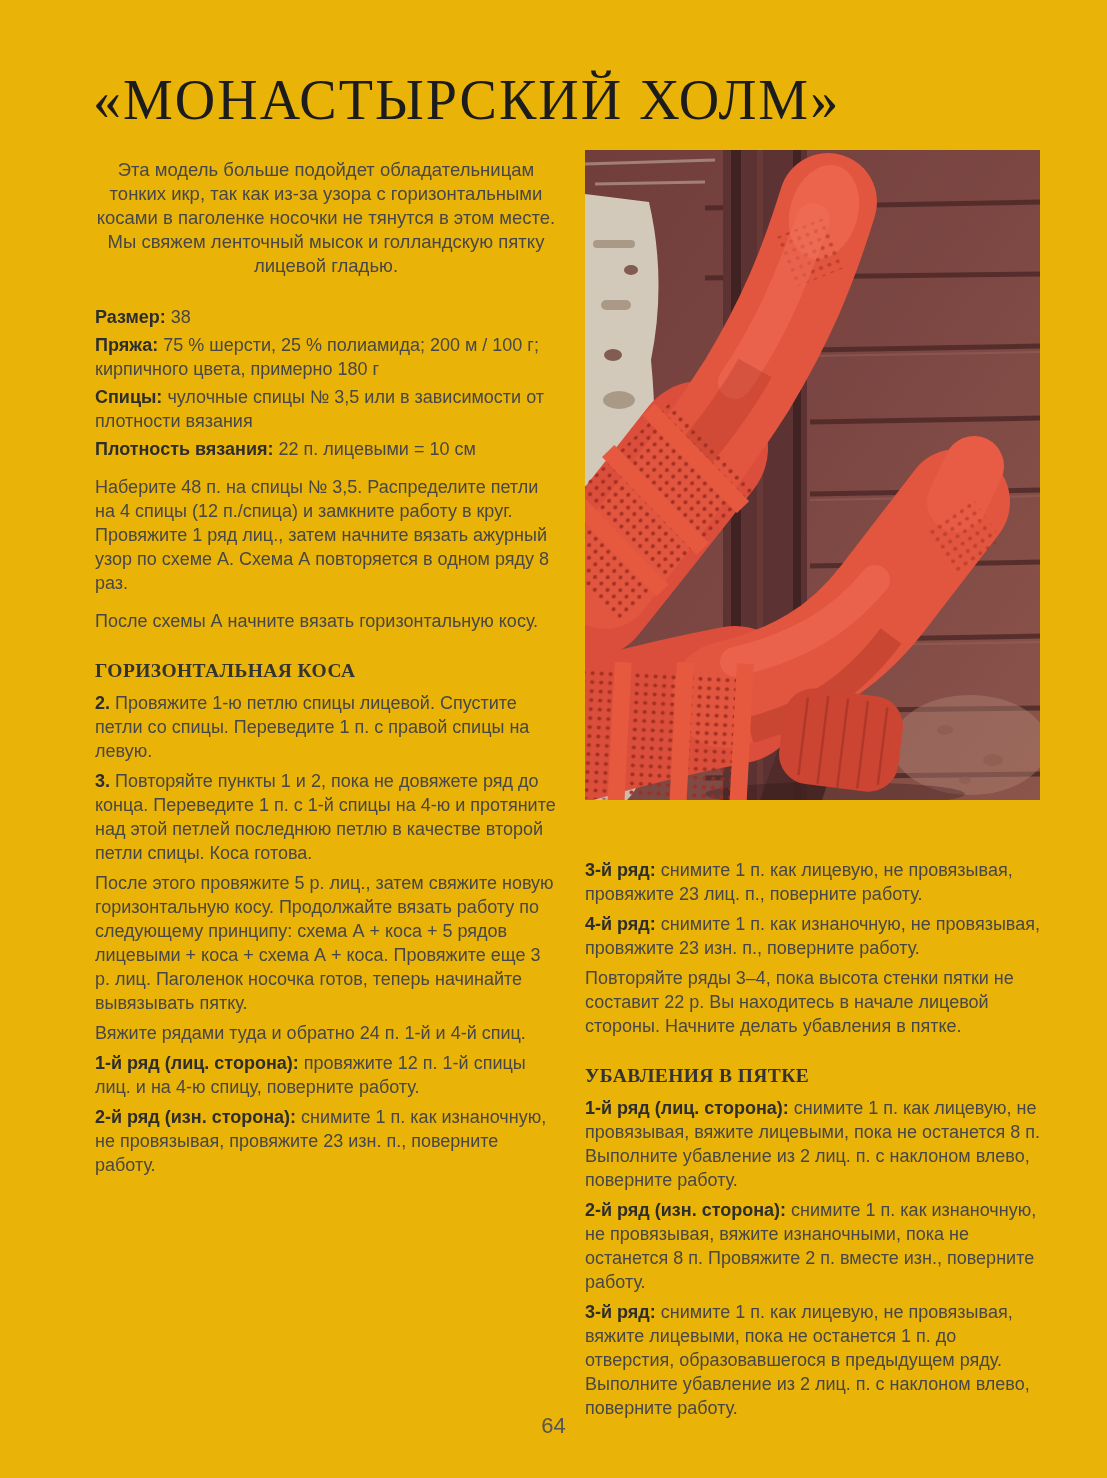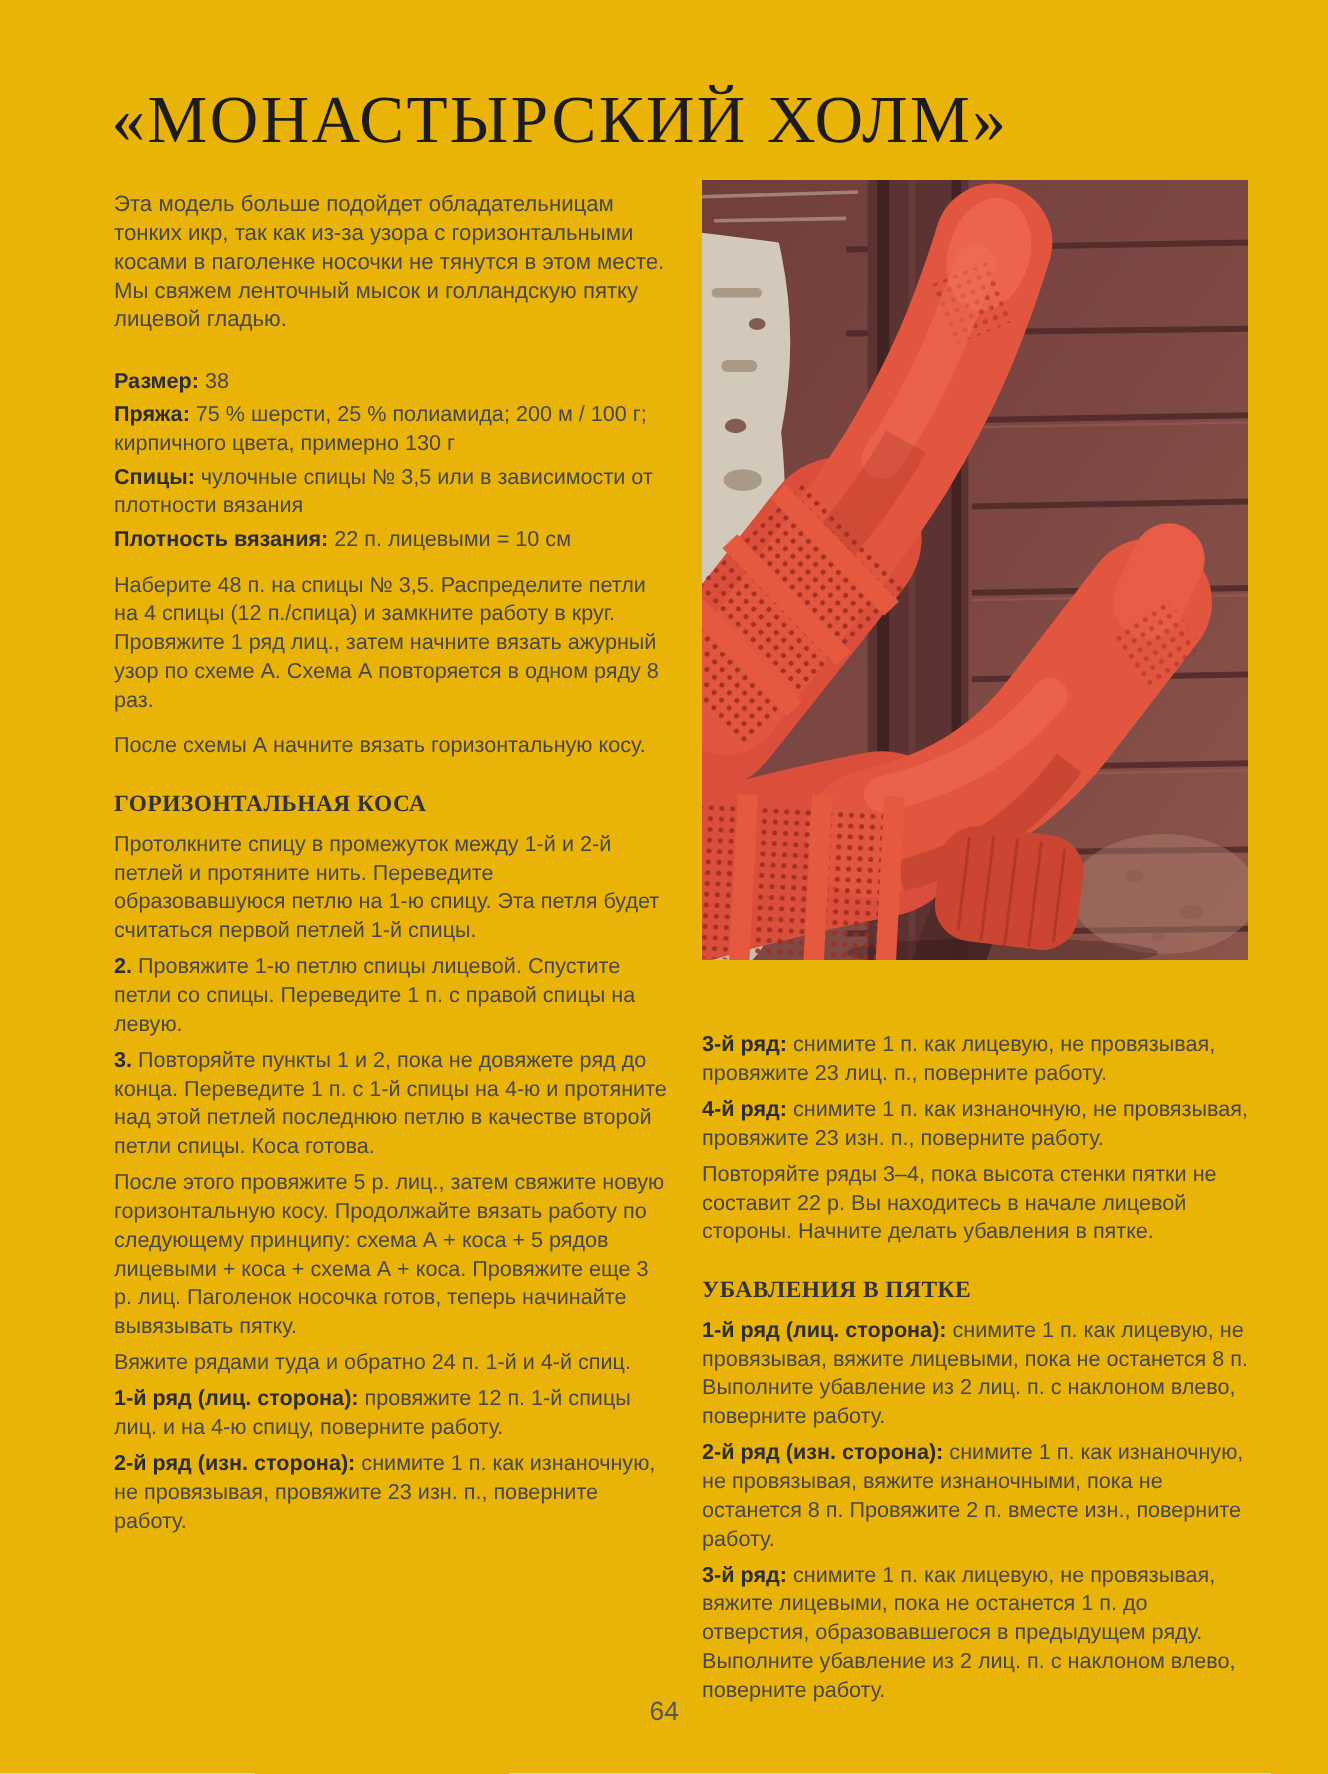--- a/index.html
+++ b/index.html
@@ -18,21 +18,21 @@
     font-weight:500;
     font-size:56px;
     letter-spacing:2px;
     color:#1c1c1c;
     white-space:nowrap;
   }
   .col{position:absolute;font-size:18px;line-height:24px;}
   .col-left{left:95px;top:158px;width:462px;}
   .col-right{left:585px;top:858px;width:462px;}
   p{margin:0 0 6px 0;}
-  .intro{margin-bottom:27px;font-size:18.5px;}
+  .intro{margin-bottom:27px;font-size:18.5px;text-align:center;}
   .spec{margin-bottom:4px;}
   b,.lbl{font-weight:bold;color:#2d2d2d;}
   .gap-top{margin-top:14px;}
   h2{
     font-size:19.5px;line-height:24px;
     margin:24px 0 8px 0;
     color:#333333;
     letter-spacing:0.4px;
     font-weight:bold;
     font-family:Liberation Serif, serif;
@@ -54,29 +54,28 @@
 <body>
 
 <div class="page">
 
   <h1 class="title">«МОНАСТЫРСКИЙ ХОЛМ»</h1>
 
   <div class="col col-left">
     <p class="intro">Эта модель больше подойдет обладательницам тонких икр, так как из-за узора с горизонтальными косами в паголенке носочки не тянутся в этом месте. Мы свяжем ленточный мысок и голландскую пятку лицевой гладью.</p>
 
     <p class="spec"><b class="lbl">Размер:</b> <span>38</span></p>
-    <p class="spec"><b class="lbl">Пряжа:</b> <span>75 % шерсти, 25 % полиамида; 200 м / 100 г; кирпичного цвета, примерно 130 г</span></p>
+    <p class="spec"><b class="lbl">Пряжа:</b> <span>75 % шерсти, 25 % полиамида; 200 м / 100 г; кирпичного цвета, примерно 180 г</span></p>
     <p class="spec"><b class="lbl">Спицы:</b> <span>чулочные спицы № 3,5 или в зависимости от плотности вязания</span></p>
     <p class="spec"><b class="lbl">Плотность вязания:</b> <span>22 п. лицевыми = 10 см</span></p>
 
     <p class="gap-top">Наберите 48 п. на спицы № 3,5. Распределите петли на 4 спицы (12 п./спица) и замкните работу в круг. Провяжите 1 ряд лиц., затем начните вязать ажурный узор по схеме А. Схема А повторяется в одном ряду 8 раз.</p>
     <p class="gap-top">После схемы А начните вязать горизонтальную косу.</p>
 
     <h2 class="first">ГОРИЗОНТАЛЬНАЯ КОСА</h2>
-    <p>Протолкните спицу в промежуток между 1-й и 2-й петлей и протяните нить. Переведите образовавшуюся петлю на 1-ю спицу. Эта петля будет считаться первой петлей 1-й спицы.</p>
     <p class="step"><b>2.</b> <span>Провяжите 1-ю петлю спицы лицевой. Спустите петли со спицы. Переведите 1 п. с правой спицы на левую.</span></p>
     <p class="step"><b>3.</b> <span>Повторяйте пункты 1 и 2, пока не довяжете ряд до конца. Переведите 1 п. с 1-й спицы на 4-ю и протяните над этой петлей последнюю петлю в качестве второй петли спицы. Коса готова.</span></p>
     <p>После этого провяжите 5 р. лиц., затем свяжите новую горизонтальную косу. Продолжайте вязать работу по следующему принципу: схема А + коса + 5 рядов лицевыми + коса + схема А + коса. Провяжите еще 3 р. лиц. Паголенок носочка готов, теперь начинайте вывязывать пятку.</p>
 
     <p>Вяжите рядами туда и обратно 24 п. 1-й и 4-й спиц.</p>
     <p><b>1-й ряд (лиц. сторона):</b> <span>провяжите 12 п. 1-й спицы лиц. и на 4-ю спицу, поверните работу.</span></p>
     <p><b>2-й ряд (изн. сторона):</b> <span>снимите 1 п. как изнаночную, не провязывая, провяжите 23 изн. п., поверните работу.</span></p>
   </div>
 
   <figure class="photo">

